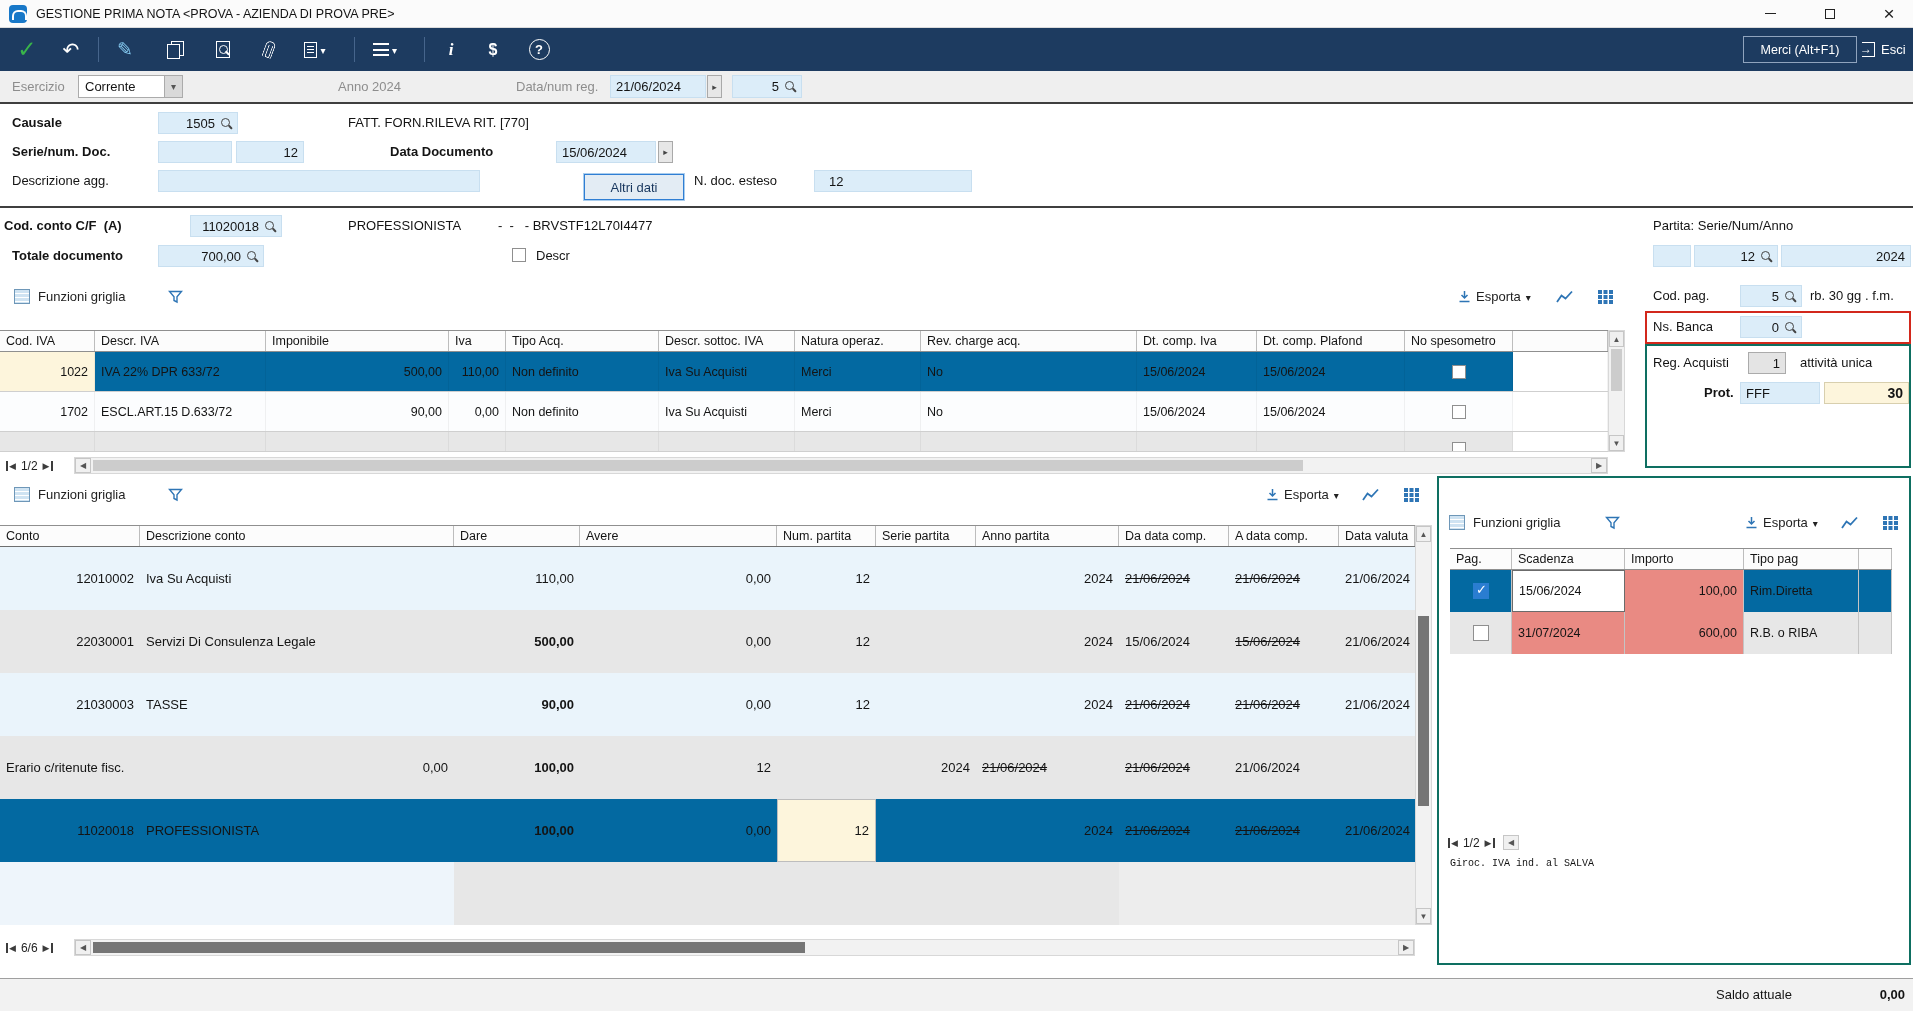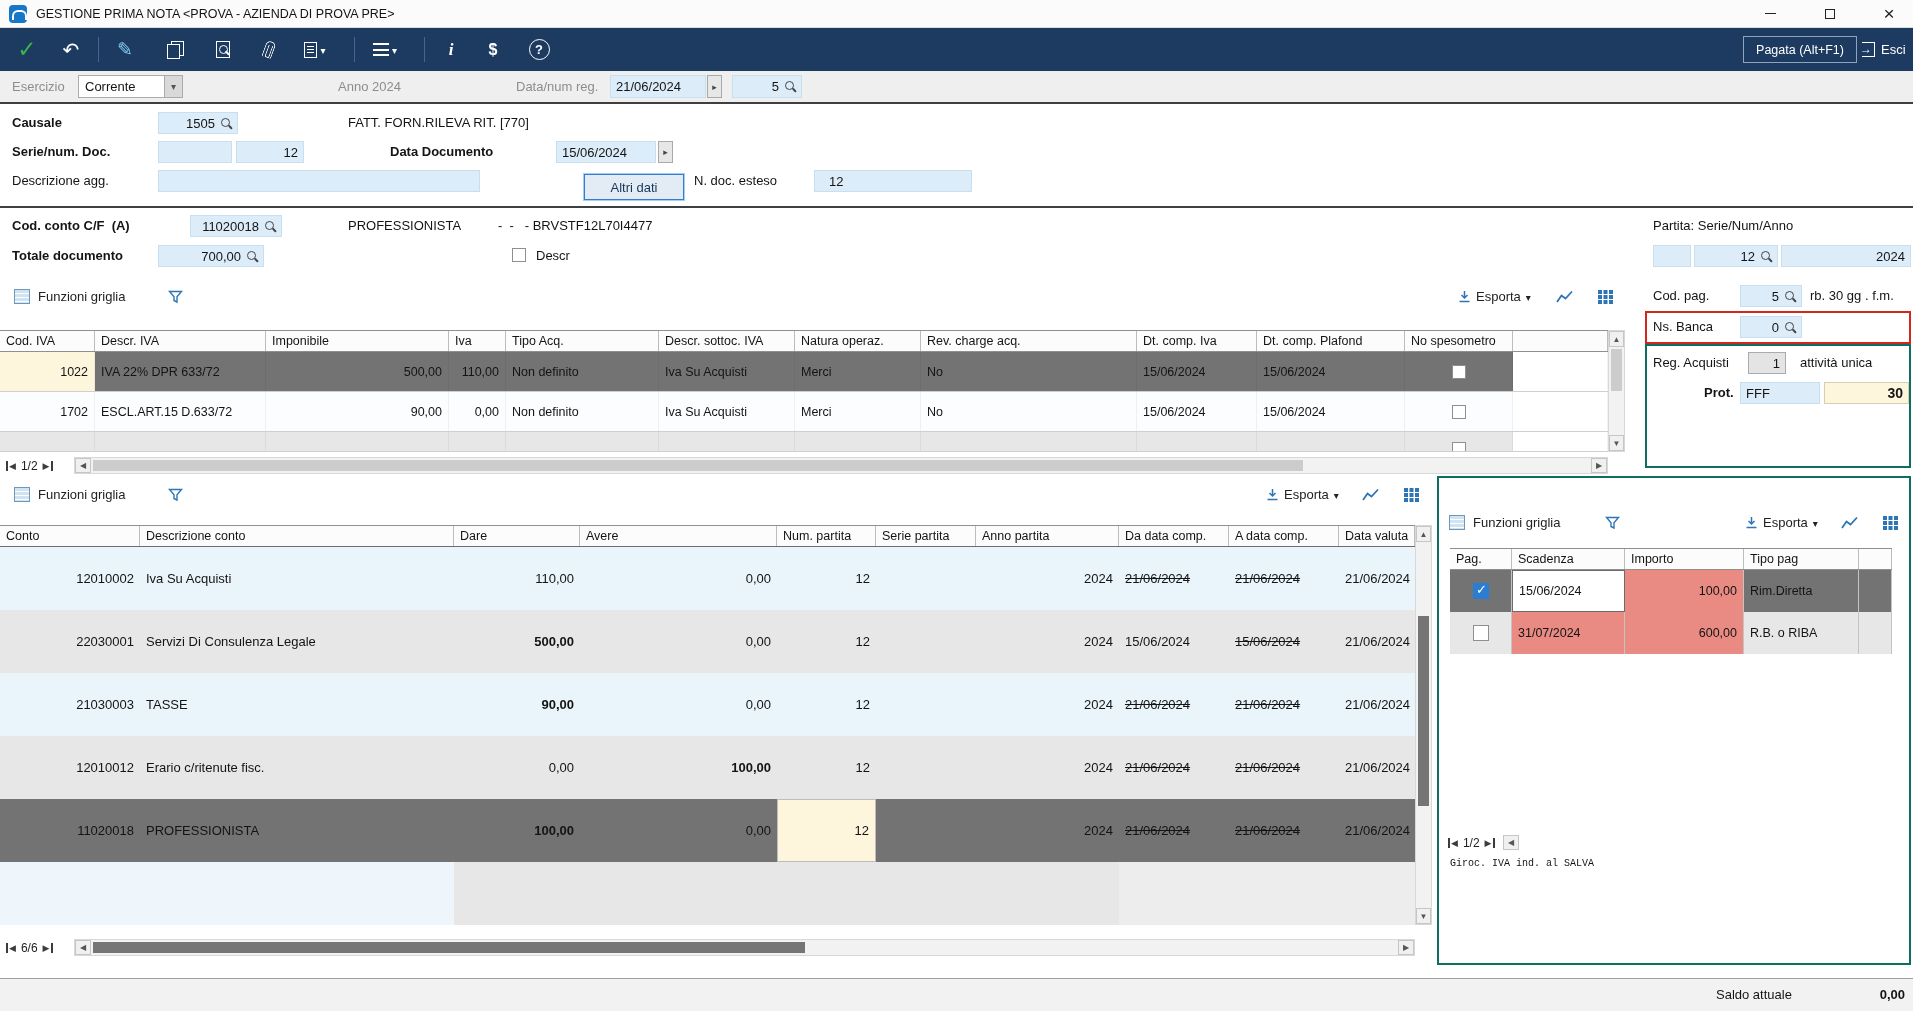--- a/index.html
+++ b/index.html
@@ -93,21 +93,21 @@
 .trow>div.r{justify-content:flex-end;}
 .trow>div.c{justify-content:center;}
 .iva-cols{grid-template-columns:95px 171px 183px 57px 153px 136px 126px 216px 120px 148px 108px 95px;width:1608px;}
 .main-cols{grid-template-columns:140px 314px 126px 197px 99px 100px 143px 110px 110px 76px;width:1415px;}
 .scad-cols{grid-template-columns:62px 113px 119px 115px 33px;width:442px;}
 .iva-row{height:40px;border-bottom:1px solid #cfcfcf;}
 .iva-row>div{border-right:1px solid rgba(0,0,0,0.05);}
 .main-row{height:63px;font-size:13px;}
 .scad-row{height:42px;}
 .scad-row>div{border-right:1px solid #c4c4c4;}
-.rsel{background:#737373;}
+.rsel{background:#0369a1;}
 .rblue{background:#eaf4fb;}
 .rgray{background:#e7e7e7;}
 .rwhite{background:#fcfdfe;}
 .cream{background:#fdf5dc !important;}
 .creamedit{background:#fdf5dc !important;border:1px solid #bdbdbd !important;}
 .salmon{background:#e98a83;}
 .editcell{background:#fff !important;border:1px solid #6b6b6b !important;}
 .strike{text-decoration:line-through;}
 
 
@@ -184,21 +184,21 @@
       <span class="car"></span>
     </span>
   <span class="tbsep" style="left:424px"></span>
   <span class="tbi i-info" style="left:432px"></span>
   <span class="tbi" style="left:474px">
       <span class="i-dollar"></span>
     </span>
   <span class="tbi" style="left:520px">
       <span class="i-helpc"></span>
     </span>
-  <button id="trova">Pagata (Alt+F1)</button>
+  <button id="trova">Merci (Alt+F1)</button>
   <span id="esci">
       <span class="i-exit"></span>
       <span>Esci</span>
     </span>
 </div>
 
 <div id="filterrow">
   <span class="lbl gray" style="left:12px">Esercizio</span>
   <div class="select" style="left:78px;top:4px;width:105px">
     <span class="stext">Corrente</span>
@@ -237,21 +237,21 @@
 <span class="lbl" style="left:12px;top:170px">Descrizione agg.</span>
 <div class="field" style="left:158px;top:170px;width:322px"></div>
 <button id="altridati">Altri dati</button>
 <span class="lbl" style="left:694px;top:170px">N. doc. esteso</span>
 <div class="field" style="left:814px;top:170px;width:158px;padding-left:14px">
   <span>12</span>
 </div>
 
 <div class="sepline" style="top:206px"></div>
 
-<span class="lbl bld pre" style="left:12px;top:215px">Cod. conto C/F  (A)</span>
+<span class="lbl bld pre" style="left:4px;top:215px">Cod. conto C/F  (A)</span>
 <div class="field right" style="left:190px;top:215px;width:92px">
   <span>11020018</span>
     <span class="mag"></span>
 </div>
 <span class="lbl" style="left:348px;top:215px">PROFESSIONISTA</span>
 <span class="lbl pre" style="left:498px;top:215px">-  -   - BRVSTF12L70I4477</span>
 <span class="lbl" style="left:1653px;top:215px">Partita: Serie/Num/Anno</span>
 
 <span class="lbl bld" style="left:12px;top:245px">Totale documento</span>
 <div class="field right" style="left:158px;top:245px;width:106px">
@@ -503,21 +503,20 @@
   <div class="r">0,00</div>
   <div class="r">12</div>
   <div></div>
   <div class="r">2024</div>
   <div class="strike">21/06/2024</div>
   <div class="strike">21/06/2024</div>
   <div>21/06/2024</div>
 </div>
 
 <div class="trow main-cols main-row rgray" style="left:0;top:736px">
-  <div class="r">12010012</div>
   <div>Erario c/ritenute fisc.</div>
   <div class="r">0,00</div>
   <div class="r bld">100,00</div>
   <div class="r">12</div>
   <div></div>
   <div class="r">2024</div>
   <div class="strike">21/06/2024</div>
   <div class="strike">21/06/2024</div>
   <div>21/06/2024</div>
 </div>

